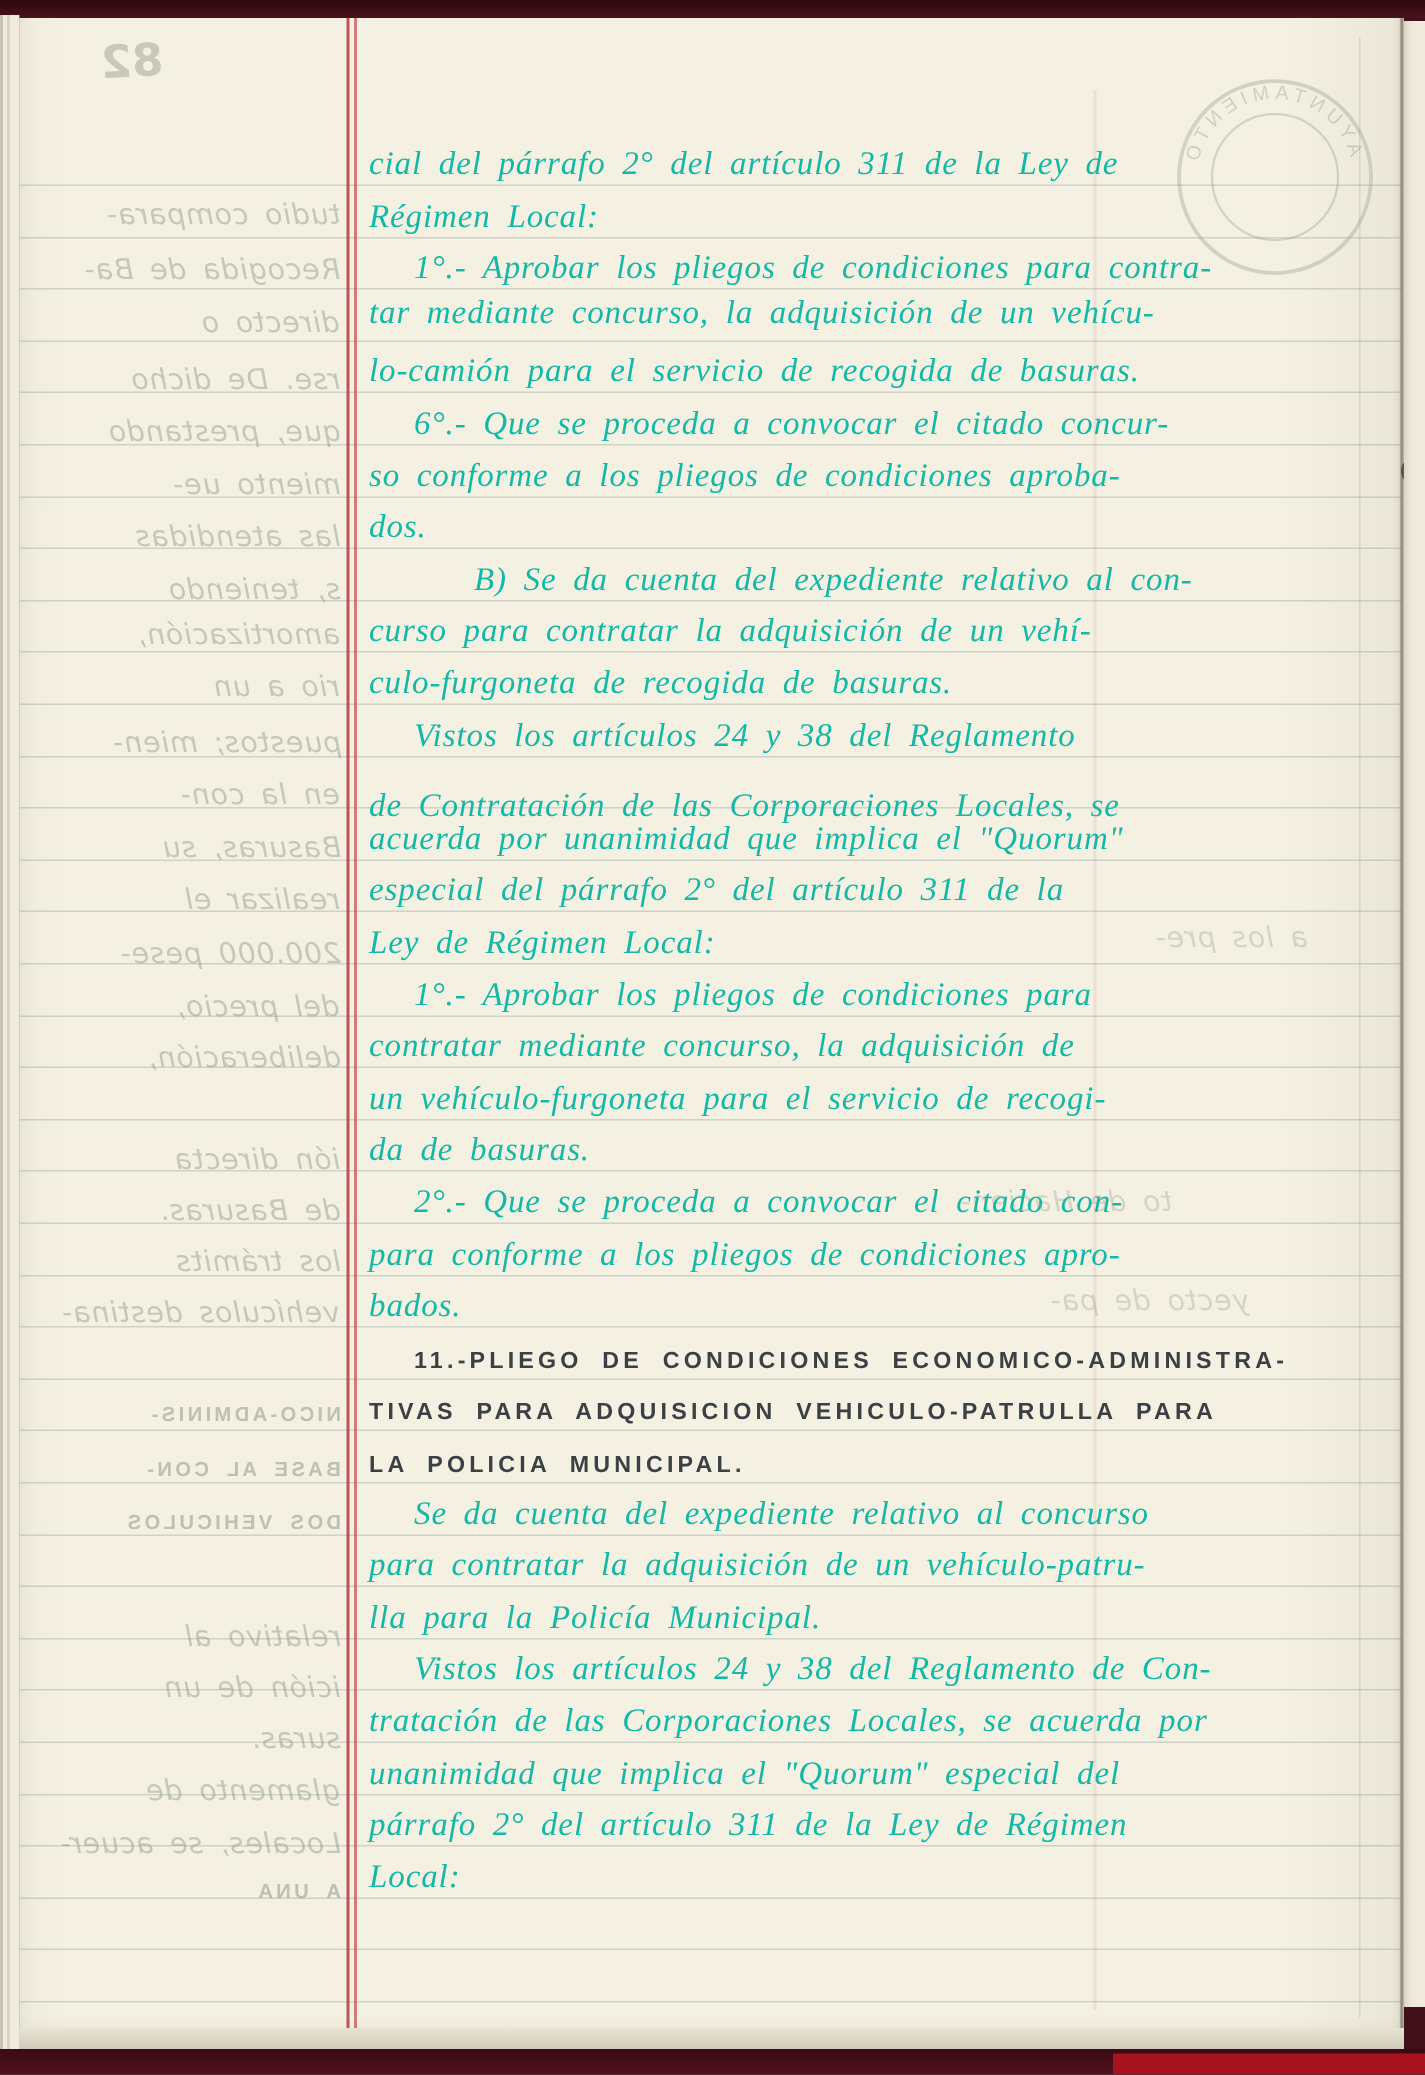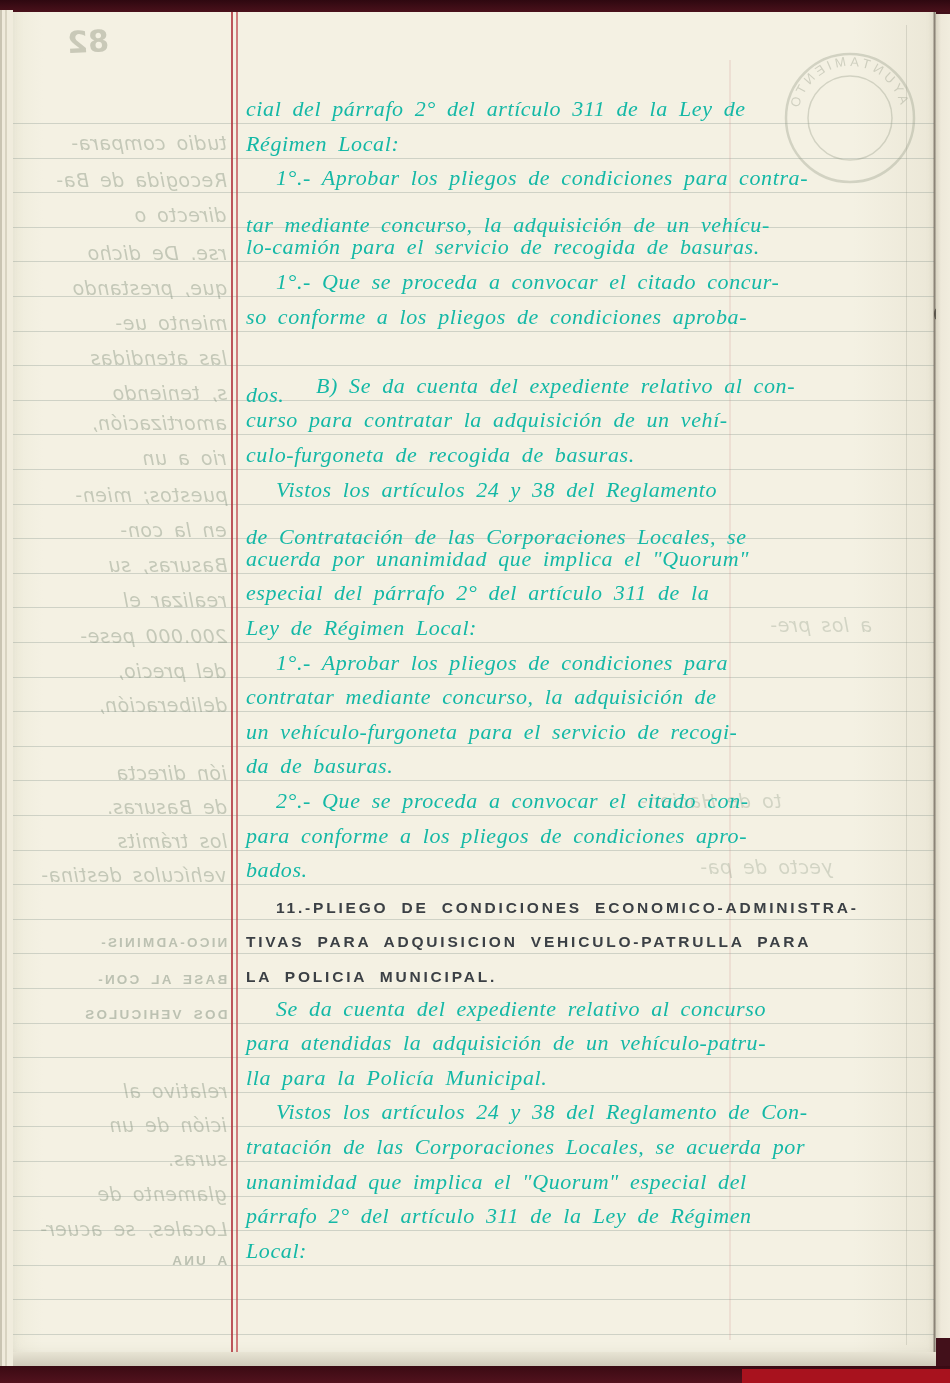--- a/index.html
+++ b/index.html
@@ -158,45 +158,45 @@
       <div class="ghost gcaps" style="right: 723px; top: 1253px;">A UNA</div>
       <div class="ghost" style="left: 770px; top: 614px; opacity: 0.7;">a los pre-</div>
       <div class="ghost" style="left: 640px; top: 790px; opacity: 0.7;">to de Hacien-</div>
       <div class="ghost" style="left: 700px; top: 856px; opacity: 0.7;">yecto de pa-</div>
     </div>
 
   <div id="text-layer">
       <div class="hand" style="left: 246px; top: 96px;">cial del párrafo 2° del artículo 311 de la Ley de</div>
       <div class="hand" style="left: 246px; top: 130.6px;">Régimen Local:</div>
       <div class="hand" style="left: 276px; top: 165.2px;">1°.- Aprobar los pliegos de condiciones para contra-</div>
-      <div class="hand" style="left: 246px; top: 212px;">tar mediante concurso, la adquisición de un vehícu-</div>
+      <div class="hand" style="left: 246px; top: 195px;">tar mediante concurso, la adquisición de un vehícu-</div>
       <div class="hand" style="left: 246px; top: 234.4px;">lo-camión para el servicio de recogida de basuras.</div>
-      <div class="hand" style="left: 276px; top: 269px;">1°.- Que se proceda a convocar el citado concur-</div>
+      <div class="hand" style="left: 276px; top: 269px;">6°.- Que se proceda a convocar el citado concur-</div>
       <div class="hand" style="left: 246px; top: 303.6px;">so conforme a los pliegos de condiciones aproba-</div>
-      <div class="hand" style="left: 246px; top: 338.2px; margin-top: 44px;">dos.</div>
+      <div class="hand" style="left: 246px; top: 338.2px;">dos.</div>
       <div class="hand" style="left: 276px; top: 372.8px; margin-left: 40px;">B) Se da cuenta del expediente relativo al con-</div>
       <div class="hand" style="left: 246px; top: 407.4px;">curso para contratar la adquisición de un vehí-</div>
       <div class="hand" style="left: 246px; top: 442px;">culo-furgoneta de recogida de basuras.</div>
       <div class="hand" style="left: 276px; top: 476.6px;">Vistos los artículos 24 y 38 del Reglamento</div>
       <div class="hand" style="left: 246px; top: 511.2px; margin-top: 13px;">de Contratación de las Corporaciones Locales, se</div>
       <div class="hand" style="left: 246px; top: 545.8px;">acuerda por unanimidad que implica el "Quorum"</div>
       <div class="hand" style="left: 246px; top: 580.4px;">especial del párrafo 2° del artículo 311 de la</div>
       <div class="hand" style="left: 246px; top: 615px; text-align: center;">Ley de Régimen Local:</div>
       <div class="hand" style="left: 276px; top: 649.6px;">1°.- Aprobar los pliegos de condiciones para</div>
       <div class="hand" style="left: 246px; top: 684.2px;">contratar mediante concurso, la adquisición de</div>
       <div class="hand" style="left: 246px; top: 718.8px;">un vehículo-furgoneta para el servicio de recogi-</div>
       <div class="hand" style="left: 246px; top: 753.4px;">da de basuras.</div>
       <div class="hand" style="left: 276px; top: 788px;">2°.- Que se proceda a convocar el citado con-</div>
       <div class="hand" style="left: 246px; top: 822.6px;">para conforme a los pliegos de condiciones apro-</div>
       <div class="hand" style="left: 246px; top: 857.2px;">bados.</div>
       <div class="hand caps" style="left: 276px; top: 898.8px;">11.-PLIEGO DE CONDICIONES ECONOMICO-ADMINISTRA-</div>
       <div class="hand caps" style="left: 246px; top: 933.4px;">TIVAS PARA ADQUISICION VEHICULO-PATRULLA PARA</div>
       <div class="hand caps" style="left: 246px; top: 968px;">LA POLICIA MUNICIPAL.</div>
       <div class="hand" style="left: 276px; top: 995.6px;">Se da cuenta del expediente relativo al concurso</div>
-      <div class="hand" style="left: 246px; top: 1030.2px;">para atendidas la adquisición de un vehículo-patru-</div>
+      <div class="hand" style="left: 246px; top: 1030.2px;">para contratar la adquisición de un vehículo-patru-</div>
       <div class="hand" style="left: 246px; top: 1064.8px;">lla para la Policía Municipal.</div>
       <div class="hand" style="left: 276px; top: 1099.4px;">Vistos los artículos 24 y 38 del Reglamento de Con-</div>
       <div class="hand" style="left: 246px; top: 1134px;">tratación de las Corporaciones Locales, se acuerda por</div>
       <div class="hand" style="left: 246px; top: 1168.6px;">unanimidad que implica el "Quorum" especial del</div>
       <div class="hand" style="left: 246px; top: 1203.2px;">párrafo 2° del artículo 311 de la Ley de Régimen</div>
       <div class="hand" style="left: 246px; top: 1237.8px;">Local:</div>
     </div>
 
   <div class="speck"></div>
   <div class="crease-line"></div>

